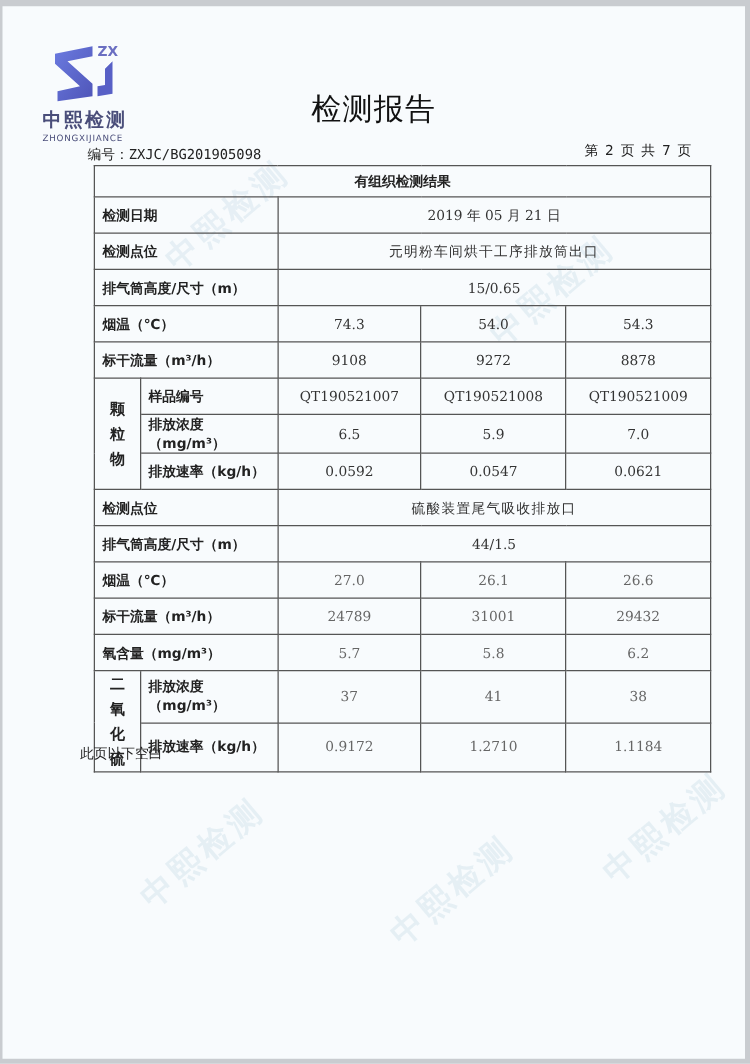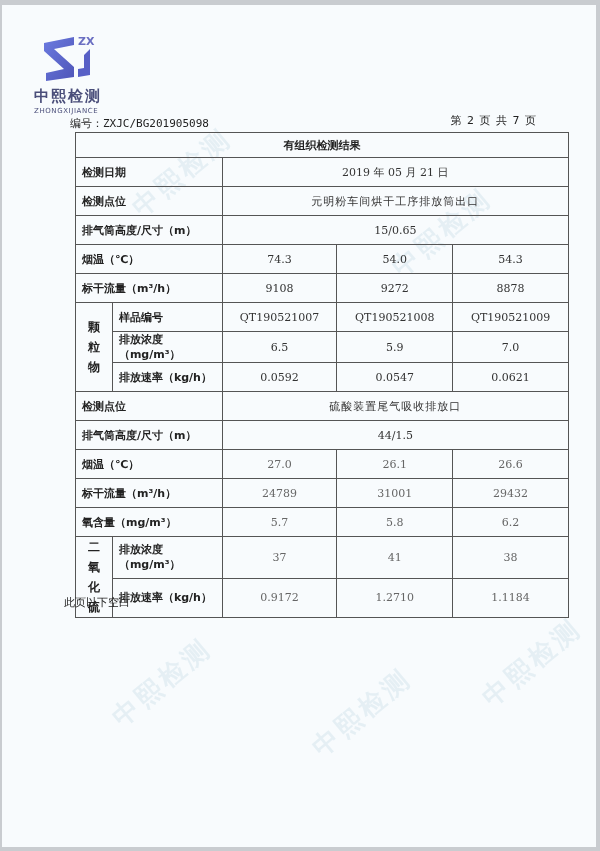--- a/index.html
+++ b/index.html
@@ -33,21 +33,21 @@
     }
     .title {
       position: absolute; left: 0; width: 594px; top: 66px; text-align: center;
       font-family: "DejaVu Sans", sans-serif; font-size: 24px; color: #111; letter-spacing: 1px;
     }
     .report-no {
       position: absolute; left: 68px; top: 111px;
       font-family: "DejaVu Sans Mono", monospace; font-size: 11px; color: #222;
     }
     .page-info {
-      position: absolute; right: 60px; top: 108px;
+      position: absolute; right: 43px; top: 108px;
       font-family: "DejaVu Sans", sans-serif; font-size: 11px; color: #222;
       word-spacing: 2px;
     }
     table.report {
       position: absolute; left: 73px; top: 127px;
       width: 494px; border-collapse: collapse;
       font-size: 11px;
     }
     table.report td {
       border: 1px solid #555; height: 28px; padding: 0 6px;
@@ -91,20 +91,21 @@
         </linearGradient>
       </defs>
       <path d="M4 10 L34 4 L34 12 L14 16 L34 34 L34 44 L6 48 L6 40 L24 36 L4 18 Z" fill="url(#lg)"></path>
       <path d="M44 22 L50 16 L50 42 L38 44 L38 36 L44 35 Z" fill="#5860c6"></path>
       <text x="38" y="12" font-size="11" font-weight="bold" fill="#6b6fc2" font-family="DejaVu Sans, sans-serif">ZX</text>
     </svg>
     <div class="logo-cn">中熙检测</div>
     <div class="logo-en">ZHONGXIJIANCE</div>
   </div>
 
+  <div class="title">检测报告</div>
   <div class="report-no">编号：ZXJC/BG201905098</div>
   <div class="page-info">第 2 页    共 7 页</div>
 
   <table class="report">
     <colgroup>
       <col style="width:37px">
         <col style="width:110px">
         <col style="width:115px">
         <col style="width:116px">
         <col style="width:116px">

